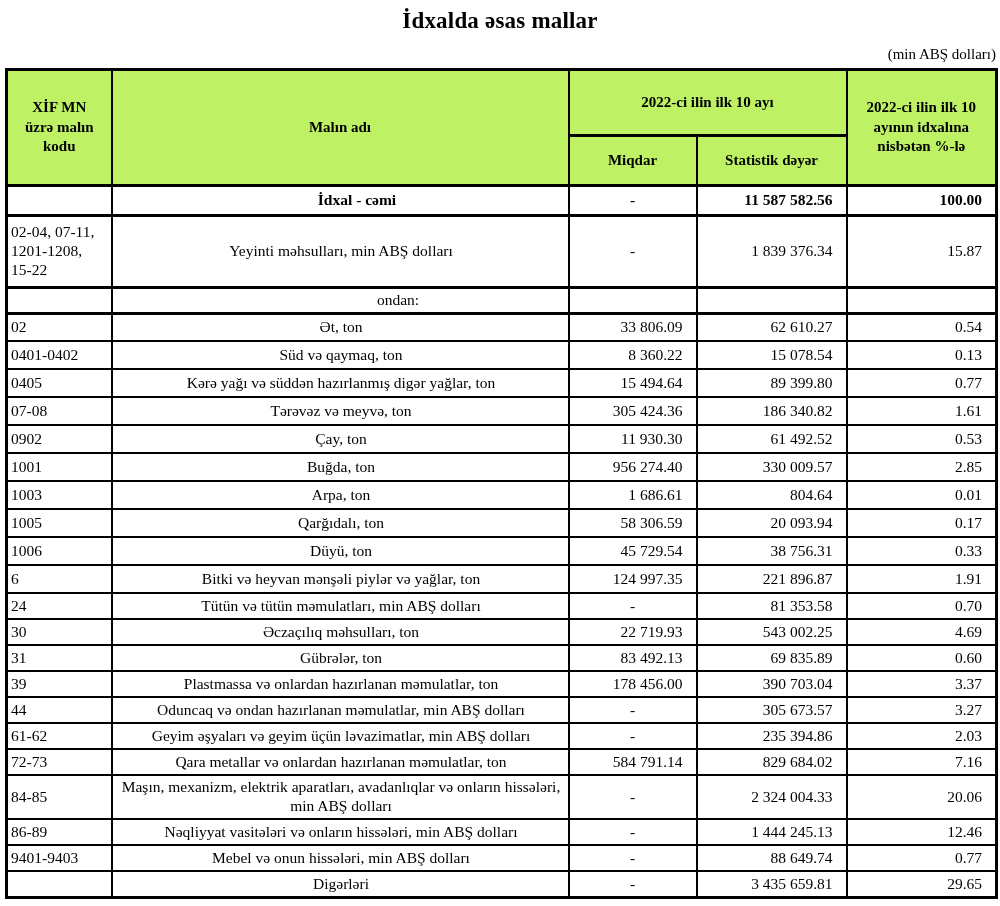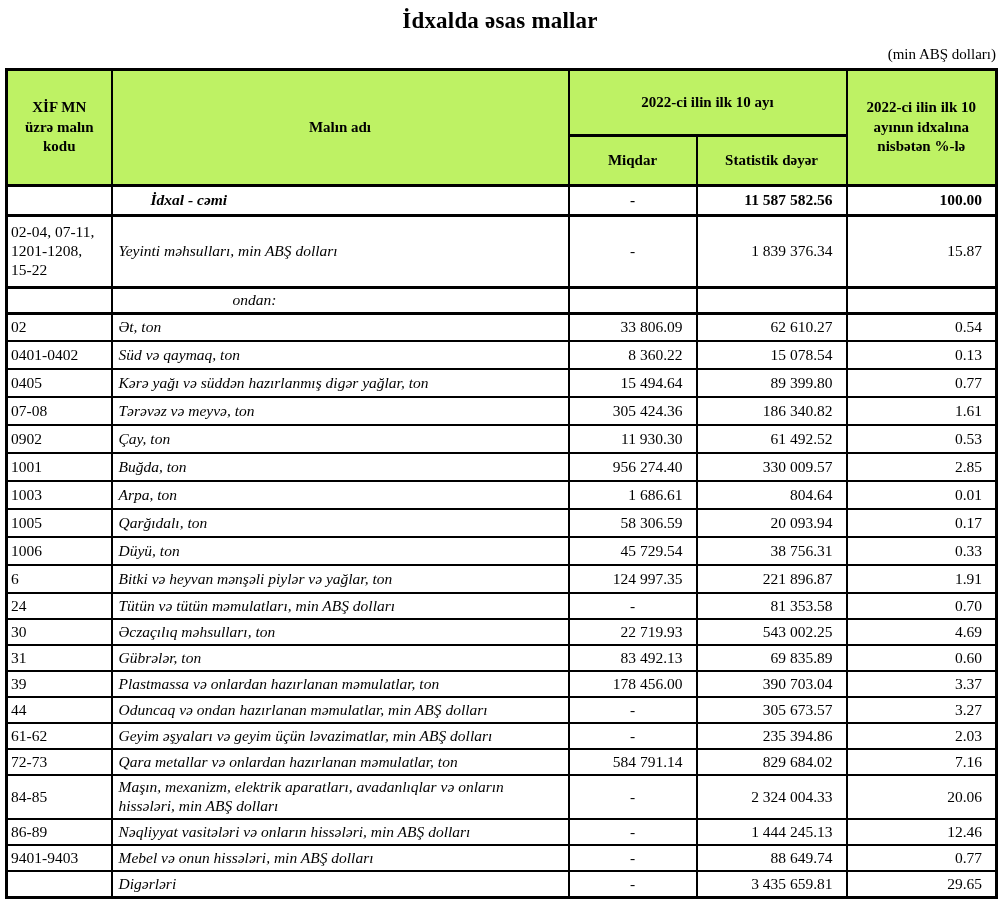--- a/index.html
+++ b/index.html
@@ -59,21 +59,21 @@
 
   td {
     border: 2px solid #000;
     font-size: 15.5px;
     vertical-align: middle;
     padding: 2px 4px;
     line-height: 1.22;
     overflow: hidden;
   }
   .cell-code  { text-align: left; padding-left: 3px; }
-  .cell-name  { text-align: left; padding-left: 6px; font-style: italic; }
+  .cell-name  { text-align: center; padding-left: 6px; }
   .cell-quantity, .cell-value, .cell-share {
     text-align: right;
     padding-right: 13px;
   }
   td.dash { text-align: center; padding-right: 4px; }
 
   tr.total { height: 30px; }
   tr.total td {
     font-weight: bold;
     border-top: 3px solid #000;

